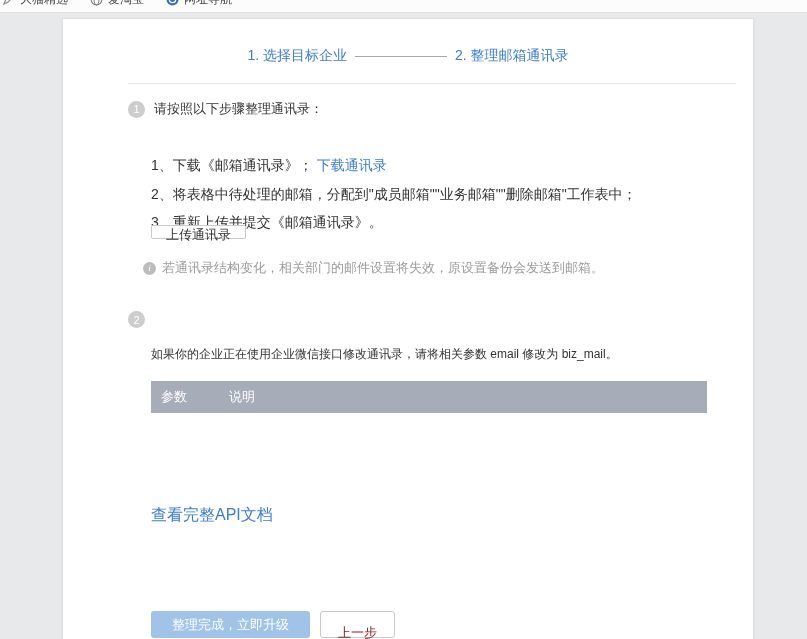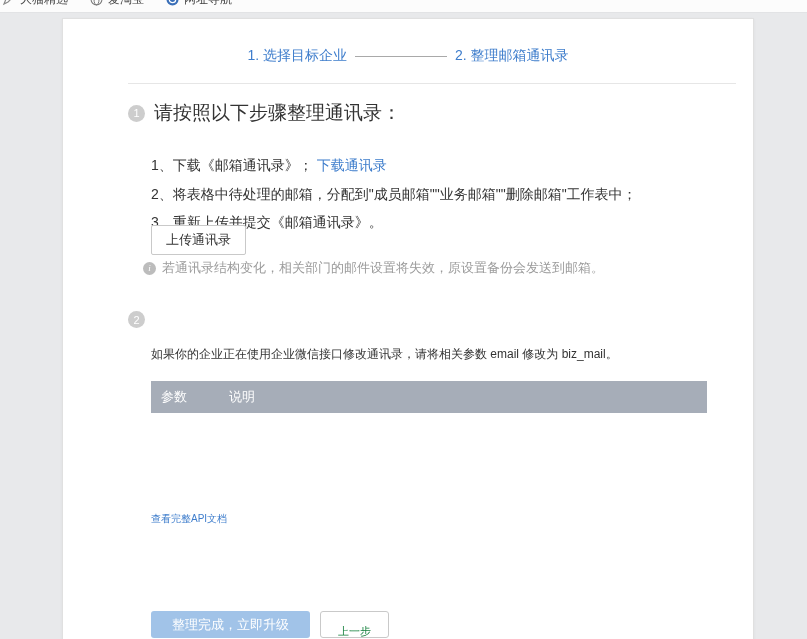--- a/index.html
+++ b/index.html
@@ -38,29 +38,29 @@
 
   .separator { position:absolute; top:64px; left:65px; width:608px; height:1px; background:#e6e6e6; }
 
   .section-header { position:absolute; left:65px; display:flex; align-items:center; gap:9px; }
   .badge {
     width:17px; height:17px; border-radius:50%;
     background:var(--badge-bg,#cdcdcd); color:#fff;
     font-size:11px; display:flex; align-items:center; justify-content:center;
     flex:0 0 auto;
   }
-  .section-title { font-size:19px; color:#333; }
+  .section-title { font-size:13px; color:#333; }
 
   .steps-list { position:absolute; left:88px; top:132px; font-size:14px; color:#333; }
   .steps-list .li { line-height:28.5px; }
-  a.link { color:var(--link-blue,#3e7dcc); text-decoration:none; cursor:pointer;margin-top:7px; }
+  a.link { color:var(--link-blue,#3e7dcc); text-decoration:none; cursor:pointer; }
 
   .upload-btn {
     position:absolute; left:88px; top:206px;
-    height:30px; padding:0 14px; background:#fff;
+    height:14px; padding:0 14px; background:#fff;
     border:1px solid #c9c9c9; border-radius:2px;
     font-size:13px; color:#333; cursor:pointer;
     font-family:inherit;
   }
 
   .note {
     position:absolute; left:80px; top:240px;
     display:flex; align-items:center; gap:6px;
     color:#9b9b9b; font-size:13px;
   }
@@ -82,33 +82,33 @@
     background:var(--table-header-bg,#a6adb8); color:#fff;
     font-weight:normal; text-align:left; height:32px; padding:0;
   }
   .param-table th.col-param, .param-table td.cell-param { width:78px; padding-left:10px; }
   .param-table td {
     background:var(--table-row-bg,#f4f5f6); color:#4c4c4c;
     padding:8px 14px 8px 0; line-height:19px; vertical-align:top;
   }
   .param-table td.cell-param { padding-top:13px; color:#333; }
 
-  .api-link { position:absolute; left:88px; top:486px; font-size:10px; }
+  .api-link { position:absolute; left:88px; top:486px; font-size:16px; }
   .warning { position:absolute; left:88px; top:515px; font-size:14px; color:#333; }
 
   .footer { position:absolute; left:68px; top:592px; display:flex; gap:10px; }
   .primary-btn {
     background:var(--primary-button-bg,#a1c3e8); color:#fff;
     border:none; border-radius:3px; height:27px; padding:0 21px;
     font-size:13px; cursor:pointer; font-family:inherit;margin-left:20px;
   }
   .secondary-btn {
-    background:#fff; color:#15803d; border:1px solid #c9c9c9;
+    background:#fff; color:#7f1d1d; border:1px solid #c9c9c9;
     border-radius:3px; height:27px; padding:12px 17px;
-    font-size:11px; cursor:pointer; font-family:inherit;
+    font-size:13px; cursor:pointer; font-family:inherit;
   }
 </style>
 </head>
 <body>
 
 <div class="bookmarks-bar">
   <div class="bookmark">
     <span>
       <svg width="13" height="13" viewBox="0 0 13 13">
           <path d="M2 11 L4 6 L9 2 L11 4 L6 9 Z" fill="none" stroke="#8a8a8a" stroke-width="1.2"></path>

